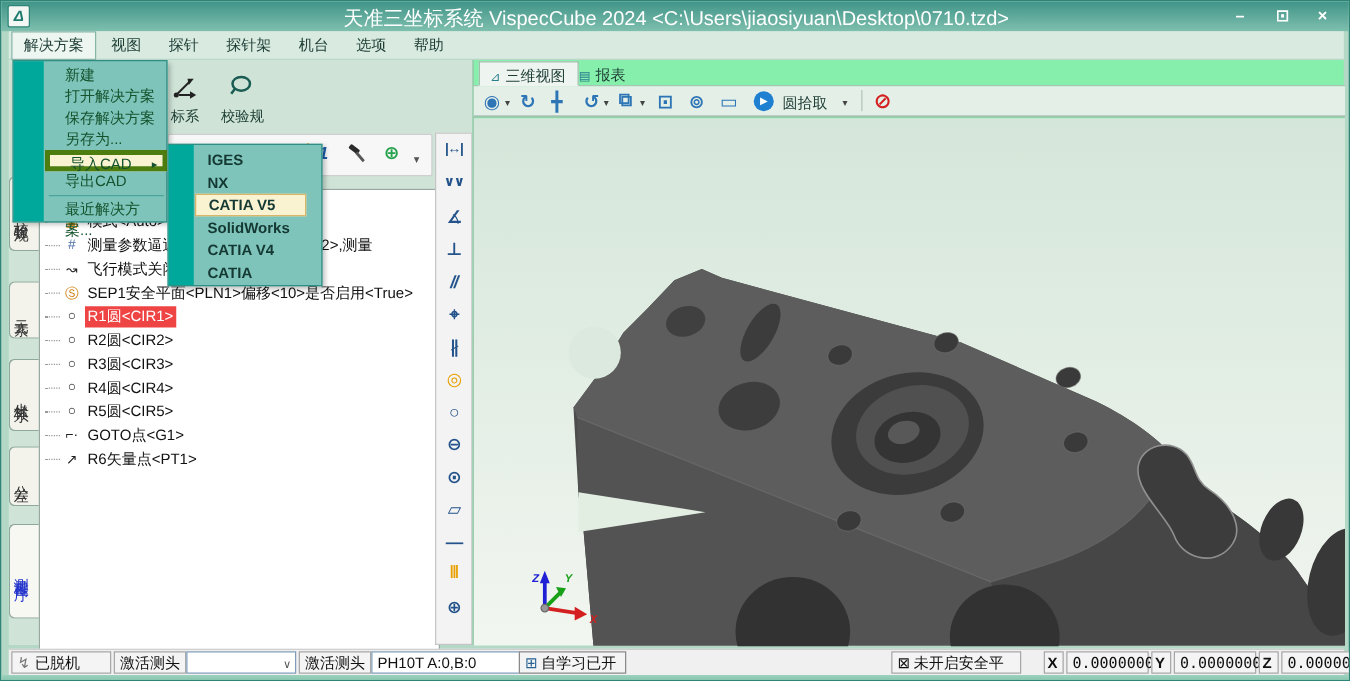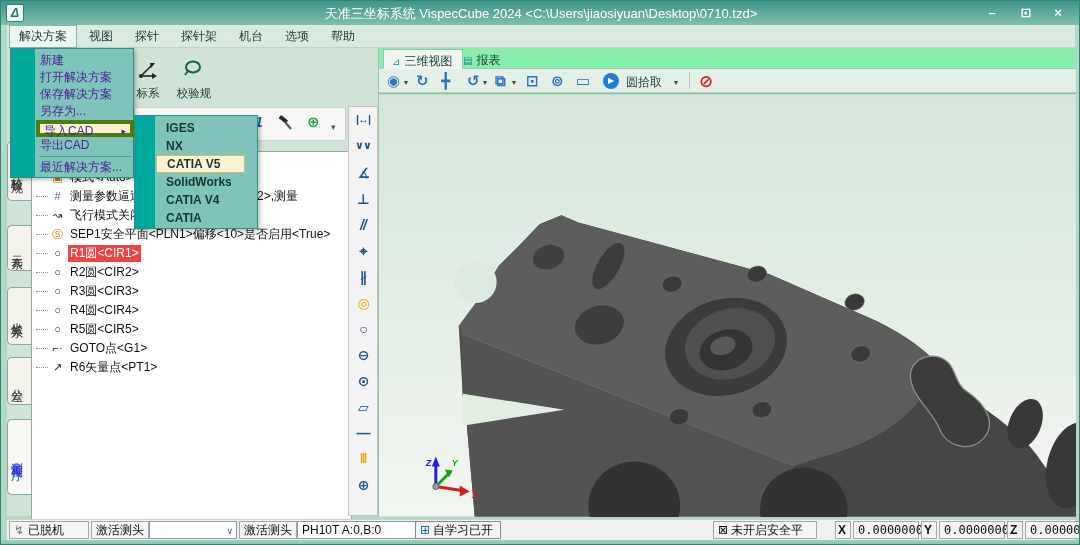--- a/index.html
+++ b/index.html
@@ -6,21 +6,21 @@
   html,body { width:1080px; height:545px; overflow:hidden; }
   body { font-family:"Liberation Sans","DejaVu Sans",sans-serif; font-size:12px; color:#222; }
   .app { position:relative; width:1080px; height:545px; background:#b4d8c6; border:1px solid #2e8477; overflow:hidden; }
 
   
   .titlebar { position:absolute; left:0; top:0; width:1080px; height:24px;
     background:linear-gradient(#3f9488,#7fbfae); }
   .app-icon { position:absolute; left:5px; top:3px; width:18px; height:18px; background:#f2f7f4;
     border:1px solid #2e8477; border-radius:2px; color:#1d7a6c; font-weight:bold; font-size:12px;
     text-align:center; line-height:16px; font-style:italic; }
-  .title-text { position:absolute; left:0; top:4px; width:100%; text-align:center; color:#fff; font-size:13px; }
+  .title-text { position:absolute; left:0; top:4px; width:100%; text-align:center; color:#fff; font-size:16px; }
   .winbtn { position:absolute; top:3px; width:22px; height:18px; color:#fff; text-align:center;
     line-height:17px; font-size:13px; font-weight:bold; }
   .winbtn.min { right:78px; } .winbtn.res { right:44px; } .winbtn.cls { right:12px; }
 
   
   .menubar { position:absolute; left:6px; top:24px; width:1068px; height:23px; background:#d9ebe1;
     border-bottom:1px solid #bcd6c7; display:flex; align-items:center; padding-left:2px; }
   .menuitem { padding:3px 10px; margin-right:2px; color:#1c3c34; }
   .menuitem.active { background:#eef6f2; border:1px solid #86b5a6; padding:2px 9px; }
 
@@ -80,22 +80,22 @@
     color:#fff; font-size:8px; text-align:center; line-height:16px; }
   .pick-label { position:absolute; top:5px; font-size:12px; color:#1c3c34; }
   .vt-sep { position:absolute; top:3px; width:1px; height:17px; background:#b0c6ba; }
   .no-probe { position:absolute; top:2px; color:#d42020; font-size:17px; font-weight:bold; }
   .viewport { position:absolute; left:0; top:45px; width:697px; height:423px; border-top:1px solid #9fb8ab; }
 
   
   .dropdown { position:absolute; left:9px; top:47px; width:124px; height:130px; background:#7fc4bb;
     border:1px solid #2f8f85; box-shadow:2px 2px 4px rgba(0,0,0,.25); z-index:50; }
   .dd-strip { position:absolute; left:0; top:0; width:24px; height:100%; background:#00a79b; }
-  .dd-item { position:absolute; left:25px; width:97px; height:17px; line-height:17px; padding-left:4px;
-    color:#4c1d95; font-size:12px; }
+  .dd-item { position:absolute; left:25px; width:97px; height:17px; line-height:17px; padding-left:16px;
+    color:#14532d; font-size:12px; }
   .dd-item.hl { background:#faf3d2; border:4px solid #4d7c0f; line-height:15px; left:25px; width:98px; }
   .dd-arrow { position:absolute; right:4px; top:0; font-size:9px; }
   .dd-sep { position:absolute; left:28px; width:92px; height:1px; background:#4aa69c; }
   .submenu { position:absolute; left:133px; top:114px; width:124px; height:114px; background:#7fc4bb;
     border:1px solid #2f8f85; box-shadow:2px 2px 4px rgba(0,0,0,.25); z-index:60; }
   .sm-strip { position:absolute; left:0; top:0; width:20px; height:100%; background:#00a79b; }
   .sm-item { position:absolute; left:21px; width:89px; height:18px; line-height:18px; padding-left:10px;
     color:#143832; font-size:12px; font-weight:bold; }
   .sm-item.hl { background:#faf3d2; border:1px solid #d9b66a; line-height:16px; }
 

